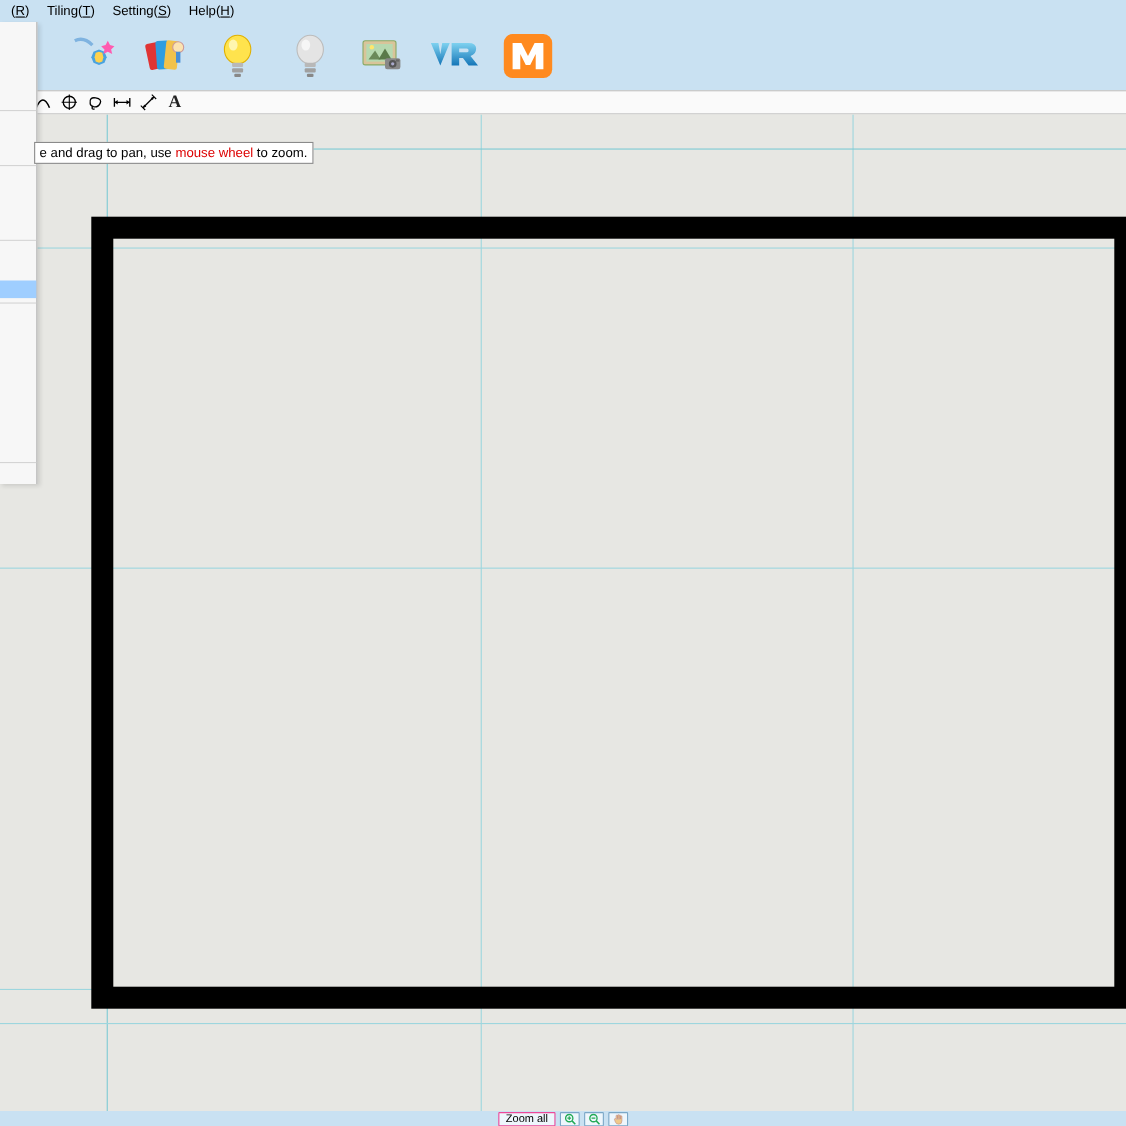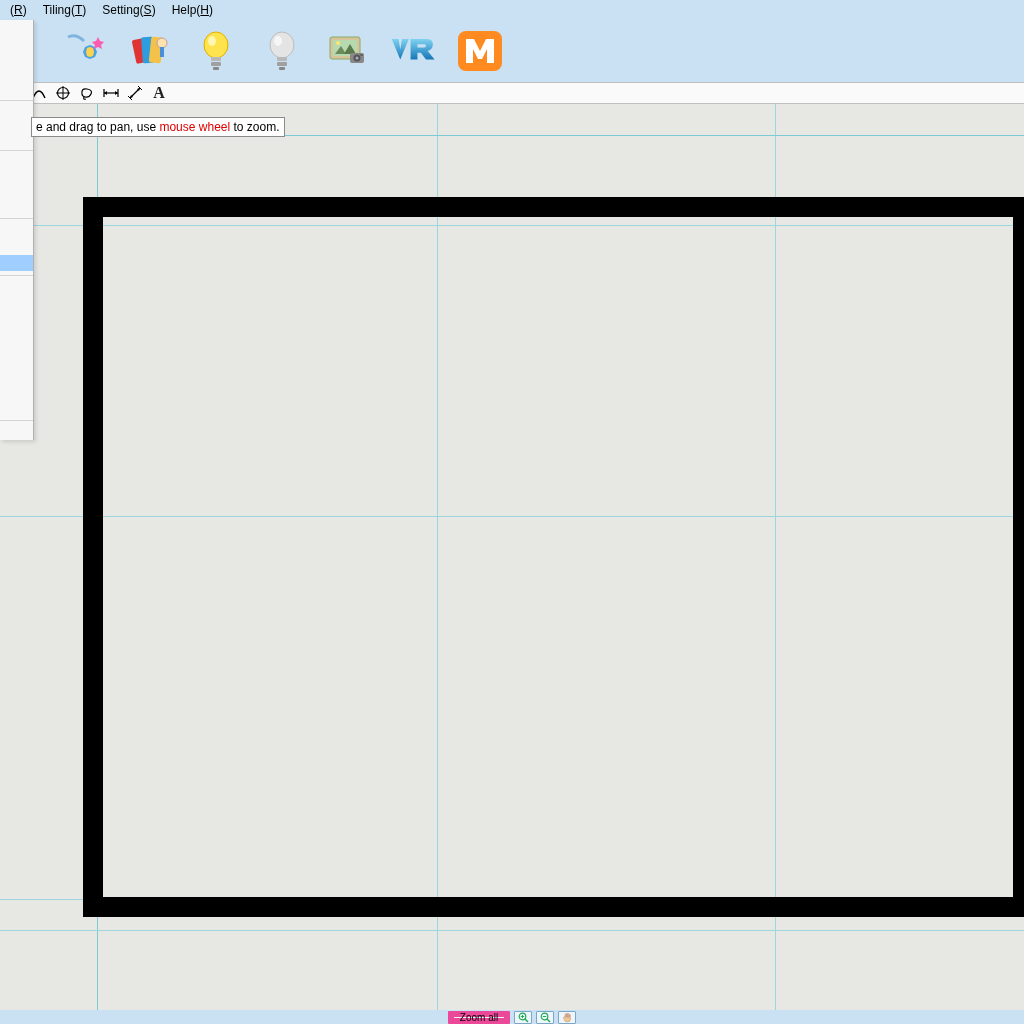--- a/index.html
+++ b/index.html
@@ -40,40 +40,40 @@
   .grid-h { position:absolute; left:0; right:0; height:1px; background:#9dd6de; }
   .grid-v.first, .grid-h.first { background:#7dcad4; }
   
   .artboard {
     position: absolute; left: 83px; top: 93px; width: 950px; height: 720px;
     border: 20px solid #000; background: transparent;
   }
   
   
   .hint {
-    position:absolute; left: 31px; top: 117px; background:#fff; border:1px solid #8a8a8a;
+    position:absolute; left: 31px; top: 129px; background:#fff; border:1px solid #8a8a8a;
     padding: 2px 4px; font-size: 12px; white-space: nowrap;
   }
   .hint .red { color: #d00; }
   
   
   .left-panel {
     position:absolute; top:20px; left:0; width:34px; height:420px; background:#f7f7f7;
     border-right:1px solid #b0b0b0; box-shadow: 2px 2px 4px rgba(0,0,0,0.12);
   }
   .left-panel .group-divider { position:absolute; left:0; right:0; height:1px; background:#d4d4d4; }
   .left-panel .selected-row { position:absolute; left:0; right:0; height:16px; background:#9fceff; }
   
   
   .statusbar {
     position:absolute; bottom:0; left:0; right:0; height:14px; background:#c9e1f2;
     display:flex; align-items:center; justify-content:center; gap:4px; font-size:11px;
   }
   .zoom-btn {
-    background:#eef6fc; border:6px solid #ec4899; height:13px; padding:0 6px;
+    background:#eef6fc; border:1px solid #ec4899; height:13px; padding:0 6px;
     display:flex; align-items:center; justify-content:center; cursor:pointer; border-radius:1px;
     font-size:10px; line-height:11px;
   }
   .zoom-icon-btn {
     background:#eef6fc; border:1px solid #7aa7c7; width:18px; height:13px;
     display:flex; align-items:center; justify-content:center; cursor:pointer; border-radius:1px;
   }
 </style>
 </head>
 <body>

